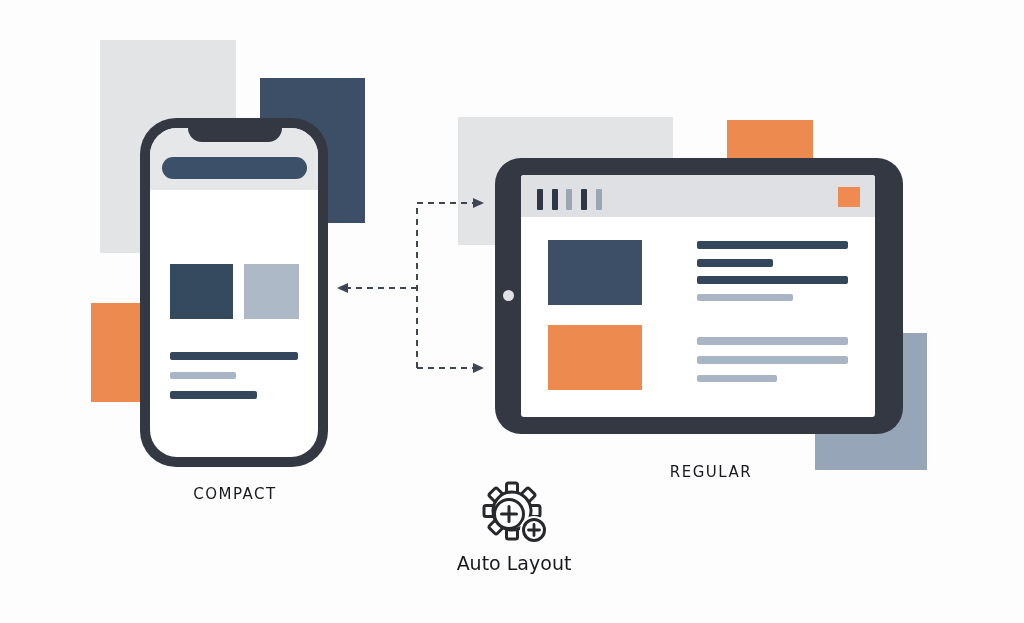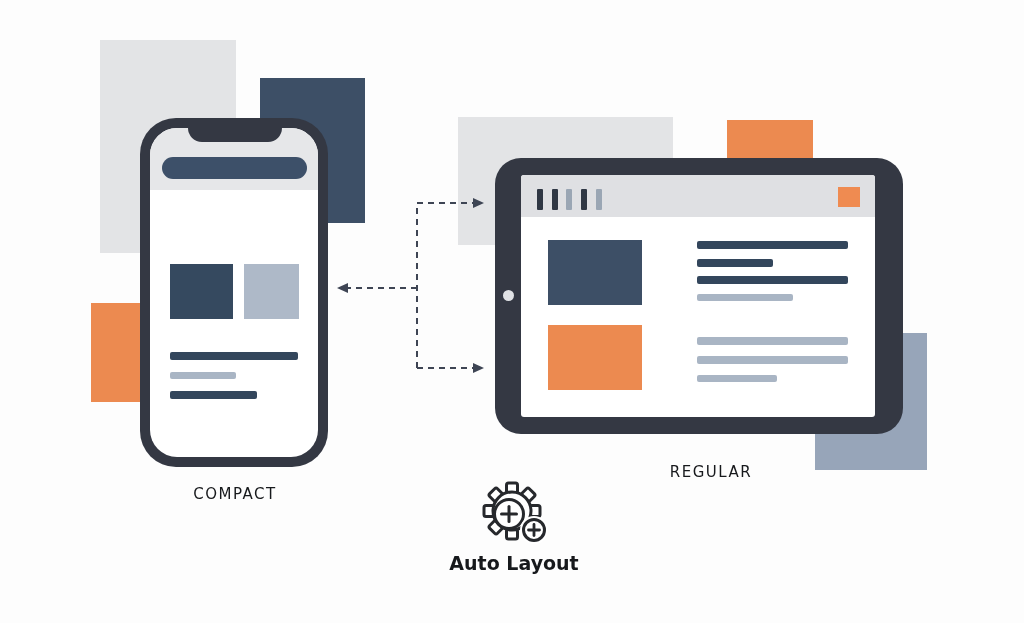--- a/index.html
+++ b/index.html
@@ -82,21 +82,21 @@
 
   
   .device-label{
     position:absolute;z-index:4;text-align:center;
     font-size:15px;font-weight:500;letter-spacing:1.5px;color:#17191c;
   }
   .label-compact{left:140px;top:485px;width:190px;}
   .label-regular{left:611px;top:463px;width:200px;}
   .caption{
     position:absolute;left:414px;top:552px;width:200px;z-index:4;
-    text-align:center;font-size:19px;font-weight:700;color:#17191c;line-height:22px;
+    text-align:center;font-size:19px;font-weight:400;color:#17191c;line-height:22px;
   }
   .gear{left:478px;top:480px;width:72px;height:70px;z-index:4;}
 </style>
 </head>
 <body>
 
 <div class="stage">
 
   <div class="decor gray d1"></div>
   <div class="decor navy d2"></div>

